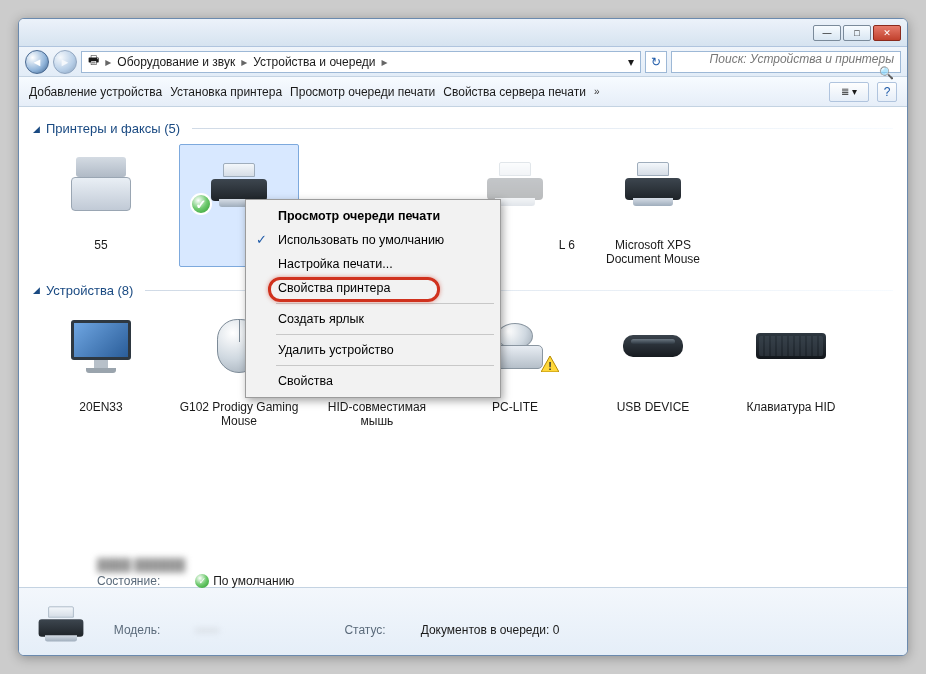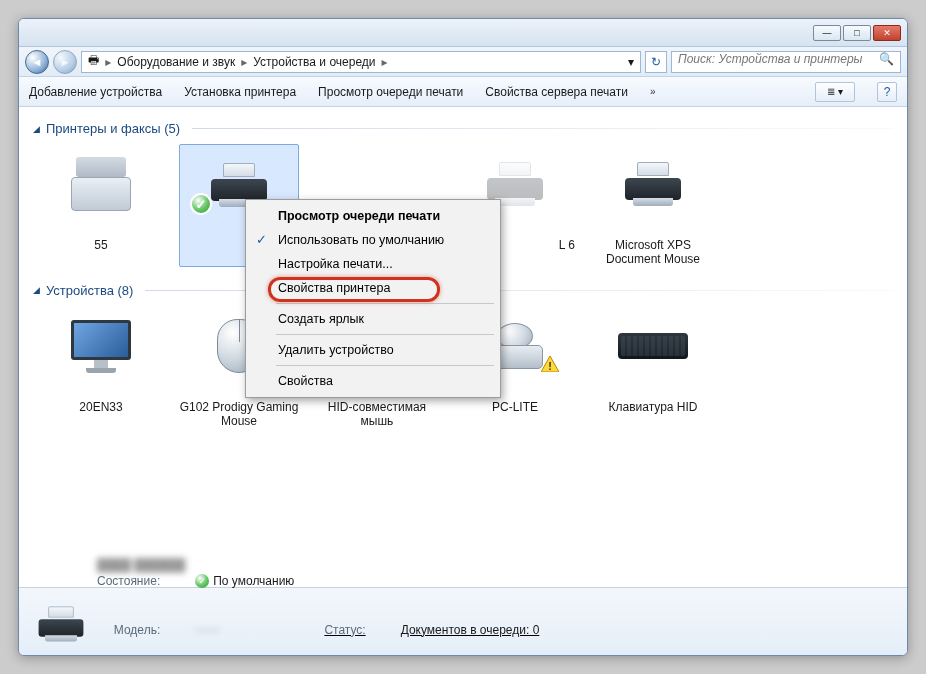--- a/index.html
+++ b/index.html
@@ -37,27 +37,27 @@
   display: flex; align-items: center; padding: 0 6px; font-size: 12px; color:#1a1a1a;
 }
 .addressbar .crumb { padding:0 4px; cursor:pointer; }
 .addressbar .sep { color:#666; padding:0 2px; }
 .refresh {
   width: 22px; height: 22px; border:1px solid #9db8d6; background:#fff;
   display:flex; align-items:center; justify-content:center; font-size:12px; color:#1e5aa8;
 }
 .searchbox {
   width: 230px; height: 22px; background:#fff; border:1px solid #9db8d6;
-  display:flex; align-items:flex-start; padding:0 6px; font-size:12px; color:#777; font-style:italic;
+  display:flex; align-items:flex-end; padding:0 6px; font-size:12px; color:#777; font-style:italic;flex-direction:column;
 }
 .searchbox .mag { margin-left:auto; font-style:normal; color:#1e5aa8; }
 .toolbar {
   height: 30px; background: linear-gradient(#f7fbff,#e6eef8);
   border-bottom:1px solid #c4d3e2; display:flex; align-items:center;
-  padding: 0 10px; gap: 22px; font-size: 12px; color:#1a1a1a;
+  padding: 0 10px; gap: 8px; font-size: 12px; color:#1a1a1a;
 }
 .toolbar span { cursor:pointer; }
 .toolbar .chev { font-size:10px; color:#333; }
 .toolbar .spacer { flex:1; }
 .toolbar .viewbtn {
   width: 40px; height: 20px; border:1px solid #b0c4de; background:linear-gradient(#fefefe,#e6eef8);
   display:flex; align-items:center; justify-content:center; font-size:10px; border-radius:2px; cursor:pointer;
 }
 .toolbar .helpbtn {
   width: 20px; height: 20px; border:1px solid #b0c4de; background:linear-gradient(#fefefe,#e6eef8);
@@ -277,20 +277,26 @@
               <svg width="18" height="16" viewBox="0 0 18 16">
                 <polygon points="9,0 18,16 0,16" fill="#ffd83a" stroke="#b58900" stroke-width="1"></polygon>
                 <text x="9" y="14" text-anchor="middle" font-size="11" font-weight="bold" fill="#333">!</text>
               </svg>
             </div>
         </div>
         <div class="label">PC-LITE</div>
       </div>
       <div class="item">
         <div class="iconwrap">
+            <div class="icon-usb"></div>
+          </div>
+        <div class="label">USB DEVICE</div>
+      </div>
+      <div class="item">
+        <div class="iconwrap">
             <div class="icon-kbd"></div>
           </div>
         <div class="label">Клавиатура HID</div>
       </div>
     </div>
 
     <div class="ctx">
       <div class="row bold">Просмотр очереди печати</div>
       <div class="row">
         <span class="chk">✓</span>
@@ -324,21 +330,21 @@
         <span class="v">
             <span class="greendot">✓</span>
             <span>По умолчанию</span>
           </span>
         <span class="k">Модель:</span>
         <span class="v blur">——</span>
         <span class="k">Категория:</span>
         <span class="v">Принтер</span>
       </div>
     </div>
-    <div class="col" style="margin-left:16px;text-decoration:underline;">
+    <div class="col" style="margin-left:36px;">
       <div style="height:14px;"></div>
       <div class="meta">
         <span class="k">Статус:</span>
         <span class="v">Документов в очереди: 0</span>
       </div>
     </div>
   </div>
 
 </div>
 

